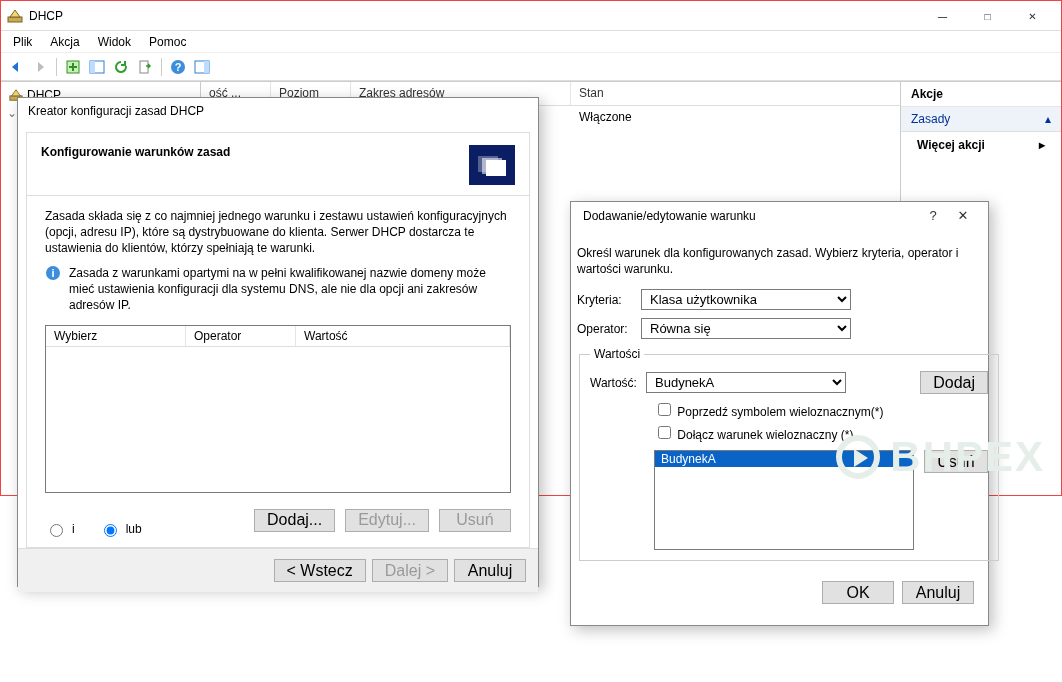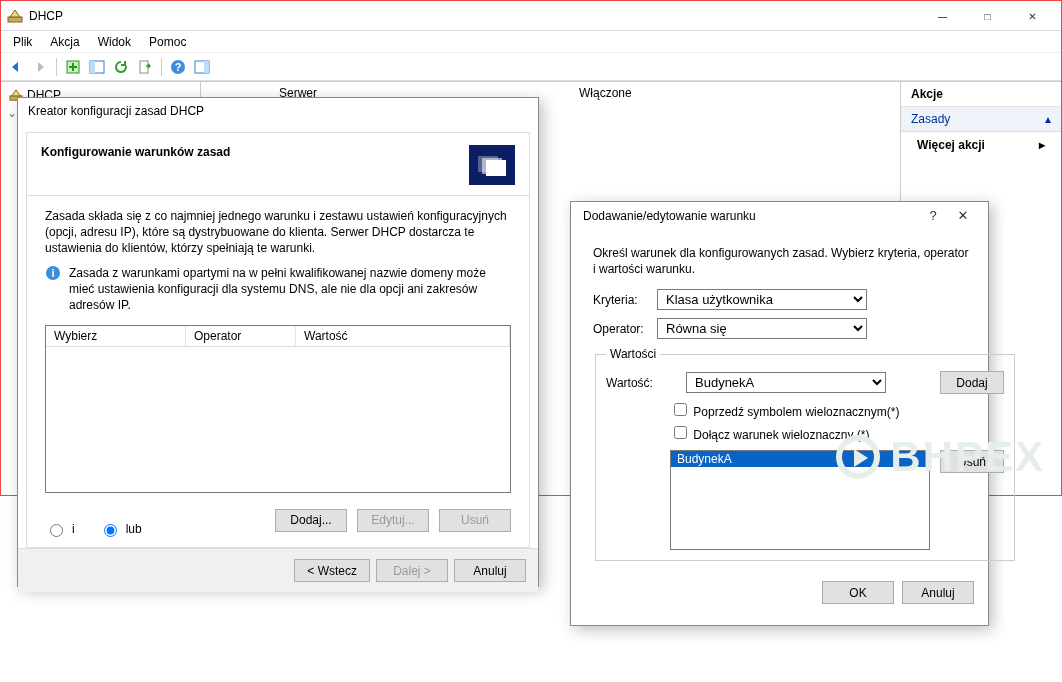--- a/index.html
+++ b/index.html
@@ -38,37 +38,37 @@
   .wizard-head-title { font-weight:700; }
   .wizard-head-icon { width:46px; height:40px; background:#0b1e64; display:flex; align-items:center; justify-content:center; }
   .wizard-body { border:1px solid #ddd; border-top:none; margin:0 8px; padding:12px 18px 16px 18px; height:352px; }
   .info-row { display:flex; gap:8px; margin:8px 0 12px 0; align-items:flex-start;}
   .info-icon { width:16px; height:16px; flex:0 0 16px;}
   .list-box { border:1px solid #7a7a7a; height:168px; }
   .list-head { display:flex; background:#fff; border-bottom:1px solid #ddd; }
   .list-head .lh { padding:3px 8px; border-right:1px solid #e5e5e5; }
   .radio-row { display:flex; align-items:center; gap:24px; margin-top:12px; }
   .radio-row label { display:flex; align-items:center; gap:6px; }
-  .btn { min-width:72px; height:23px; border:1px solid #adadad; background:#e1e1e1; padding:0 12px; font-size:12px; display:inline-flex; align-items:center; justify-content:center;}
+  .btn { min-width:72px; height:23px; border:1px solid #adadad; background:#e1e1e1; padding:0 12px; font-size:16px; display:inline-flex; align-items:center; justify-content:center;}
   .btn:disabled, .btn.disabled { color:#9a9a9a; }
   .wizard-btn-row { display:flex; gap:6px; justify-content:flex-end; padding:10px 12px; border-top:1px solid #ddd; background:#f0f0f0;}
   .wizard-inline-btns { display:flex; gap:10px; justify-content:flex-end; margin-top:-6px;}
 
   
   #cond { left:569px; top:200px; width:419px; height:425px; }
   .cond-title { display:flex; align-items:center; padding:6px 10px 6px 12px; }
   .cond-title .t { flex:1; }
   .cond-close, .cond-help { width:30px; text-align:center; font-size:13px; color:#333;}
-  .cond-body { padding:16px 18px 10px 22px; }
+  .cond-body { padding:16px 18px 10px 6px; }
   .form-row { display:flex; align-items:center; margin-bottom:8px; }
   .form-row .lbl { width:64px; }
   select, input[type=text] { border:1px solid #7a7a7a; height:21px; font-size:13px; padding:0 4px; background:#fff;}
   fieldset { border:1px solid #ccc; padding:10px 10px 10px 10px; margin-top:8px;}
   legend { padding:0 4px; }
-  .val-row { display:flex; gap:24px; align-items:center; margin-bottom:6px;}
+  .val-row { display:flex; gap:0; align-items:center; margin-bottom:6px;}
   .chk-col { margin-left:64px; display:flex; flex-direction:column; gap:4px; margin-bottom:8px;}
   .sel-list { border:1px solid #7a7a7a; height:100px; width:260px; background:#fff; }
   .sel-list .item { background:#0a63c6; color:#fff; padding:1px 6px; }
   .cond-footer { display:flex; gap:8px; justify-content:flex-end; padding:10px 14px;}
 
   
   .watermark { position:absolute; right:16px; bottom:14px; font-size:42px; font-weight:800; letter-spacing:2px; color:#e6eee9; display:flex; align-items:center; gap:10px; pointer-events:none;}
   .watermark .circ { width:44px; height:44px; border:6px solid #e6eee9; border-radius:50%; position:relative;}
   .watermark .circ:after { content:""; position:absolute; left:12px; top:8px; width:0;height:0; border-left:14px solid #e6eee9; border-top:9px solid transparent; border-bottom:9px solid transparent;}
 </style>
@@ -159,20 +159,26 @@
       </div>
       <div class="tree-root" style="padding-left:2px;">
         <span class="tree-exp">⌄</span>
       </div>
       <div class="tree-root" style="padding-left:18px;">
         <span class="tree-exp">›</span>
       </div>
     </div>
 
     <div class="center-pane">
+      <div class="col-headers">
+        <div class="col-h" style="width:70px">ość ...</div>
+        <div class="col-h" style="width:80px">Poziom</div>
+        <div class="col-h" style="width:220px">Zakres adresów</div>
+        <div class="col-h">Stan</div>
+      </div>
       <div class="row">
         <div class="cell" style="width:70px"></div>
         <div class="cell" style="width:80px">Serwer</div>
         <div class="cell" style="width:220px"></div>
         <div class="cell">Włączone</div>
       </div>
     </div>
 
     <div class="actions-pane">
       <div class="actions-header">Akcje</div>

